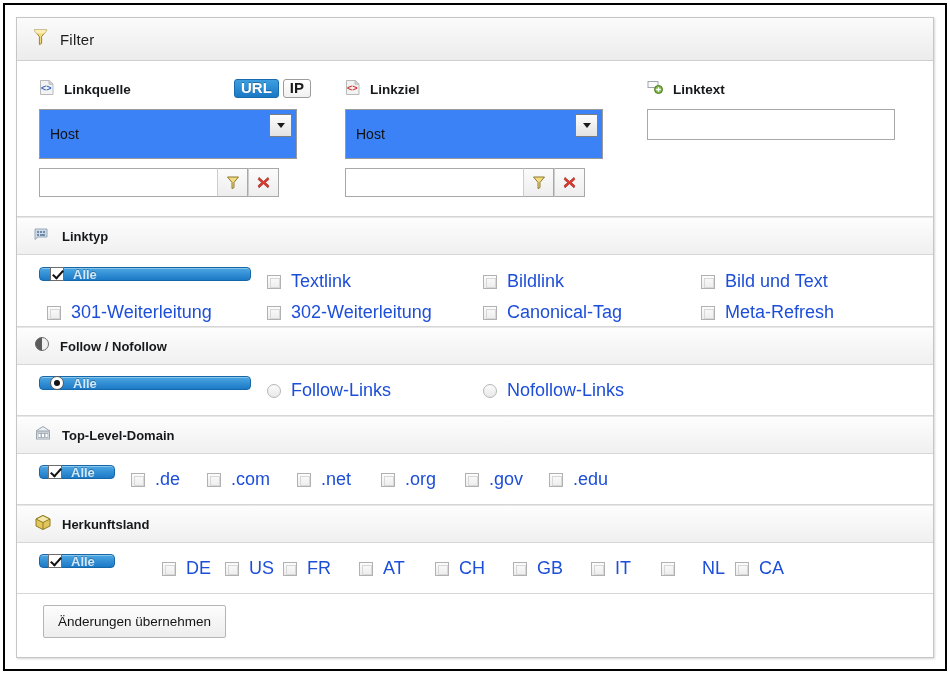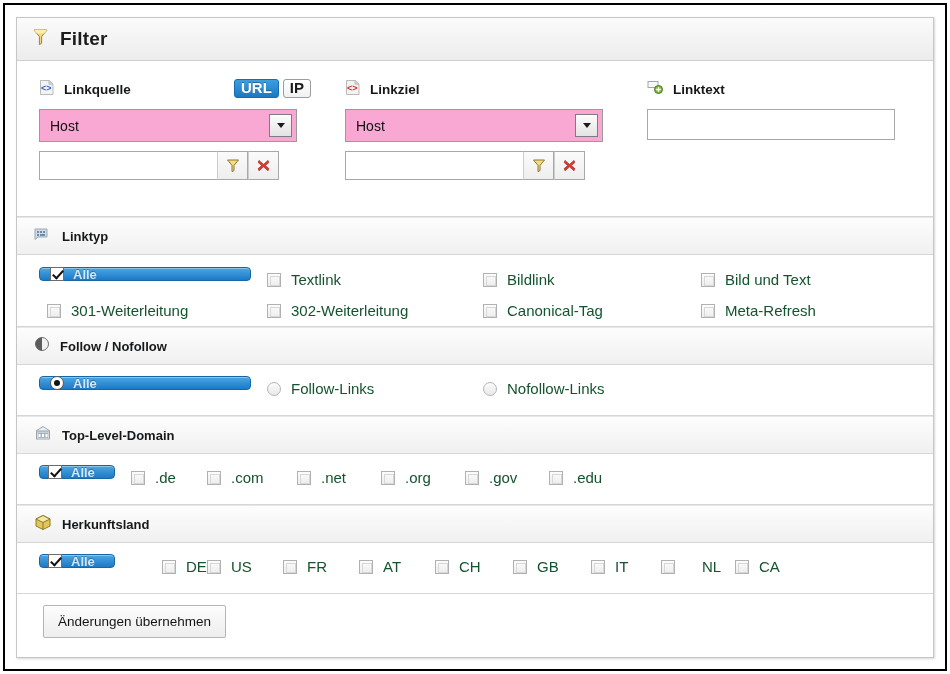--- a/index.html
+++ b/index.html
@@ -29,22 +29,22 @@
   
   .titlebar {
     height: 43px;
     background: linear-gradient(to bottom, #fbfbfb 0%, #ececec 100%);
     border-bottom: 1px solid #cfcfcf;
     display: flex;
     align-items: center;
     padding-left: 15px;
   }
   .titlebar .ttl {
-    font-size: 19px;
-    font-weight: bold;
+    font-size: 15px;
+    font-weight: normal;
     color: #1d1d1d;
     margin-left: 11px;
     letter-spacing: .2px;
   }
 
   
   .toprow {
     position: relative;
     height: 156px;
     background: #ffffff;
@@ -83,22 +83,22 @@
     text-shadow: 0 -1px 0 rgba(0,0,0,.3);
   }
   .pill-off {
     background: linear-gradient(to bottom, #ffffff 0%, #f1f1f1 100%);
     border: 1px solid #9c9c9c;
     color: #1b1b1b;
   }
 
   .selectbox {
     position: relative;
-    width: 258px; height: 33px;
-    background: #f9a8d4;
+    width: 258px; height: 50px;
+    background: #3b82f6;
     border: 1px solid #9a9a9a;
     display: flex; align-items: center;
     padding-left: 10px;
     font-size: 14px; color: #111;
   }
   .selectbox .arrowbtn {
     position: absolute;
     right: 4px; top: 4px;
     width: 23px; height: 23px;
     background: linear-gradient(to bottom, #fdfdfd 0%, #e3e3e3 100%);
@@ -218,21 +218,21 @@
     content: "";
     position: absolute; left: 3px; top: 3px;
     width: 6px; height: 6px; border-radius: 50%;
     background: #131313;
   }
   .opt {
     display: flex; align-items: center;
     position: absolute;
   }
   .opt .lbl {
-    font-size: 15px; color: #14532d;
+    font-size: 18px; color: #1d4ed8;
     margin-left: 10px; white-space: nowrap;
   }
 
   
   .applyzone { background: #ffffff; height: 56px; position: relative; }
   .applybtn {
     position: absolute;
     left: 26px; top: 11px;
     height: 33px;
     padding: 12px 14px;
@@ -475,21 +475,21 @@
   </div>
   <div class="secbody" style="height:51px;">
     <div class="allebtn" style="position:absolute; left:22px; top:11px; width:76px;">
       <span class="cb-checked" style="margin-left:8px;"></span>
       <span class="lbl">Alle</span>
     </div>
     <div class="opt" style="left:114px; top:15px;padding-left:31px;">
       <span class="cb inner"></span>
       <span class="lbl">DE</span>
     </div>
-    <div class="opt" style="left:190px; top:15px;">
+    <div class="opt" style="left:208px; top:15px;">
       <span class="cb inner"></span>
       <span class="lbl">US</span>
     </div>
     <div class="opt" style="left:266px; top:15px;">
       <span class="cb inner"></span>
       <span class="lbl">FR</span>
     </div>
     <div class="opt" style="left:342px; top:15px;">
       <span class="cb inner"></span>
       <span class="lbl">AT</span>

